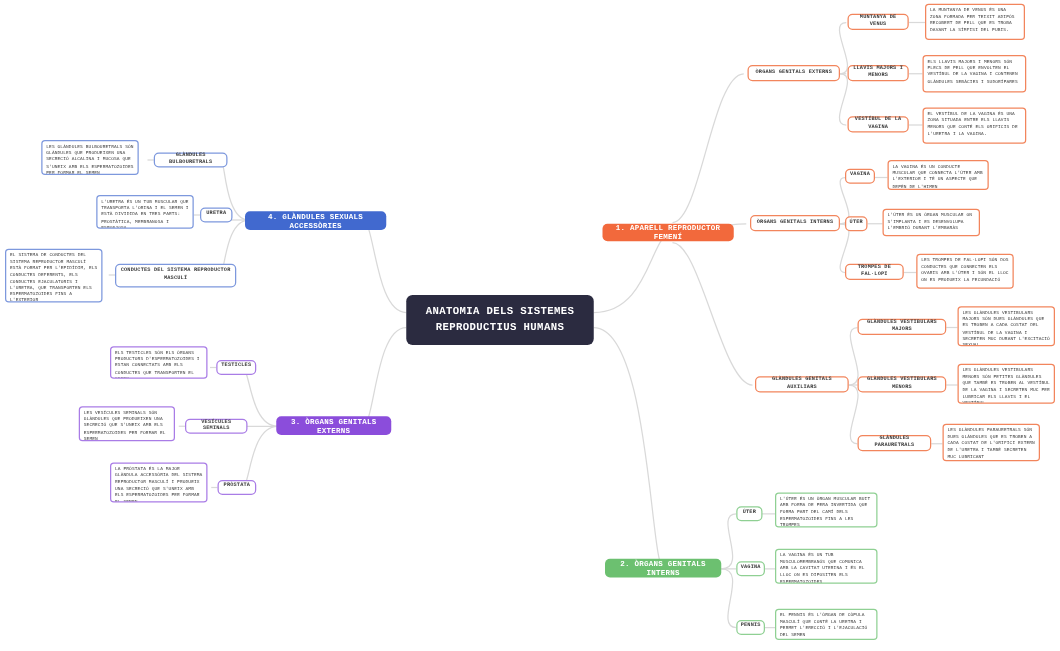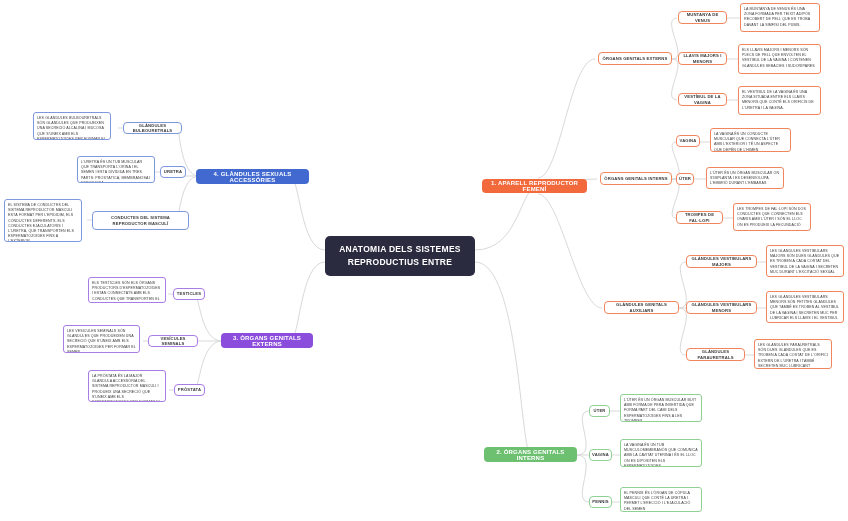--- a/index.html
+++ b/index.html
@@ -3,21 +3,21 @@
 <meta charset="utf-8">
 <style>
   html,body{margin:0;padding:0;}
   body{
     width:848px;height:521px;
     background:#ffffff;
     font-family:"Liberation Sans", sans-serif;
     overflow:hidden;
     position:relative;
   }
-  #canvas{position:absolute;inset:0;width:848px;height:521px;}
+  #canvas{position:absolute;inset:0;width:848px;height:521px;font-family:Liberation Mono, monospace;}
   svg.links{position:absolute;left:0;top:0;width:848px;height:521px;pointer-events:none;}
   svg.links path{fill:none;stroke:#d9d9d9;stroke-width:1;}
 
   .node{position:absolute;box-sizing:border-box;}
 
   
   .center{
     background:#2b2b40;color:#ffffff;border-radius:5px;
     display:flex;flex-direction:column;align-items:center;justify-content:center;
     font-size:8.5px;font-weight:bold;letter-spacing:.3px;line-height:1.5;text-align:center;
@@ -115,21 +115,21 @@
     <path d="M199,176 C180,176 180,128 177,128"></path>
     <path d="M199,176 L180,176"></path>
     <path d="M199,176 C180,176 180,220 176,220"></path>
     <path d="M123,128 L118,128"></path>
     <path d="M160,172 L155,172"></path>
     <path d="M92,220 L87,220"></path>
   </svg>
 
   <div class="node center" style="left:325px;top:236px;width:150px;height:40px;">
     <span>ANATOMIA DELS SISTEMES</span>
-    <span>REPRODUCTIUS ENTRE</span>
+    <span>REPRODUCTIUS HUMANS</span>
   </div>
 
   <div class="node l1 orange" style="left:482px;top:179px;width:105px;height:14px;">1. APARELL REPRODUCTOR FEMENÍ</div>
 
   <div class="node l2 orange" style="left:598px;top:52px;width:74px;height:13px;">ÒRGANS GENITALS EXTERNS</div>
   <div class="node l2 orange" style="left:600px;top:172px;width:72px;height:13px;">ÒRGANS GENITALS INTERNS</div>
   <div class="node l2 orange" style="left:604px;top:301px;width:75px;height:13px;">GLÀNDULES GENITALS AUXILIARS</div>
 
   <div class="node l2 orange" style="left:678px;top:11px;width:49px;height:13px;">MUNTANYA DE VENUS</div>
   <div class="node leaf orange" style="left:740px;top:3px;width:80px;height:29px;">LA MUNTANYA DE VENUS ÉS UNA ZONA FORMADA PER TEIXIT ADIPÓS RECOBERT DE PELL QUE ES TROBA DAVANT LA SÍMFISI DEL PUBIS.</div>

